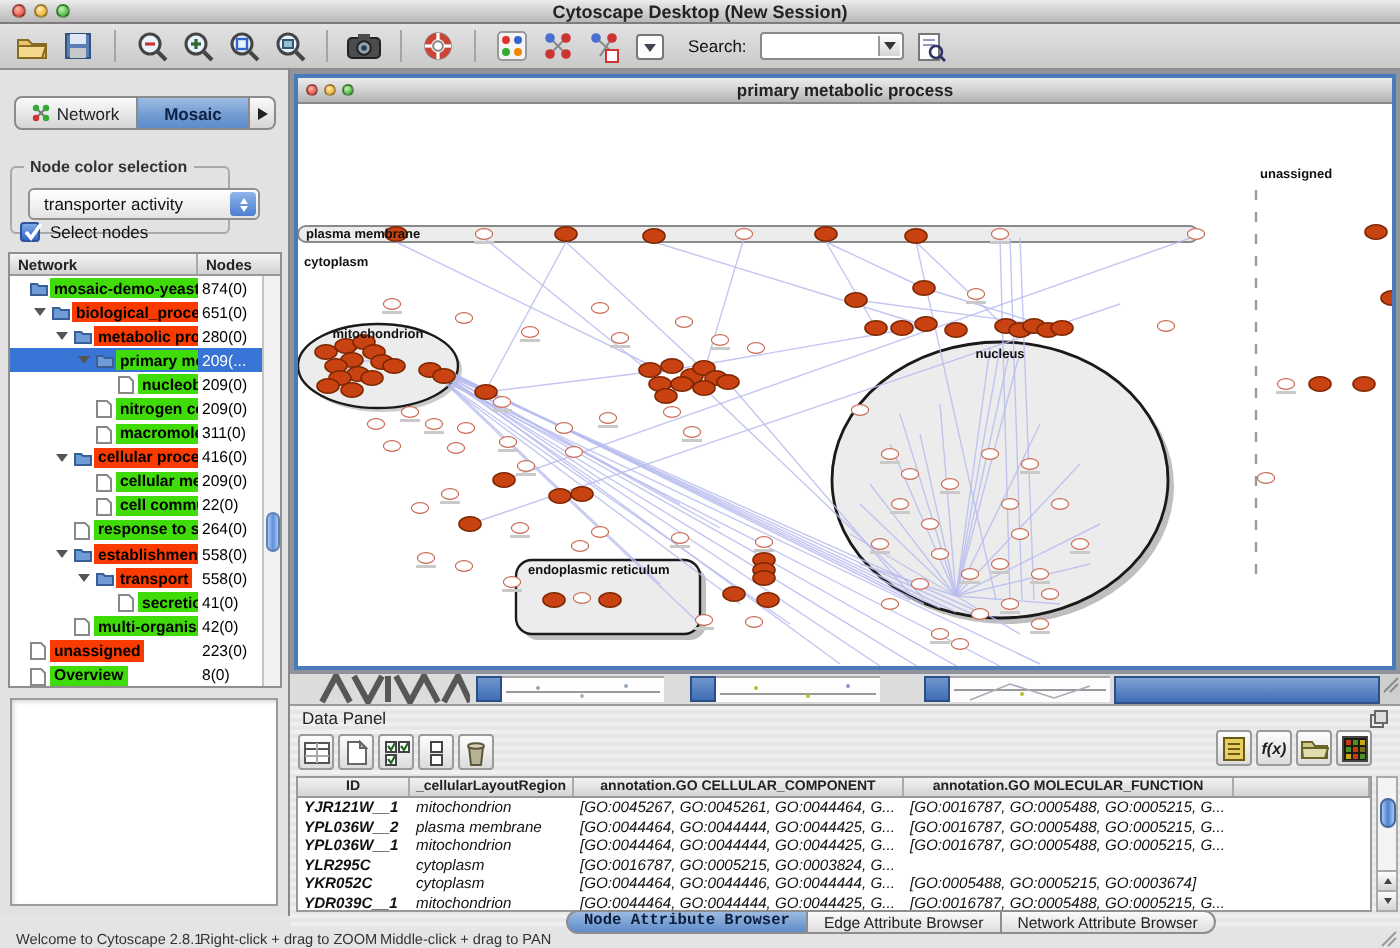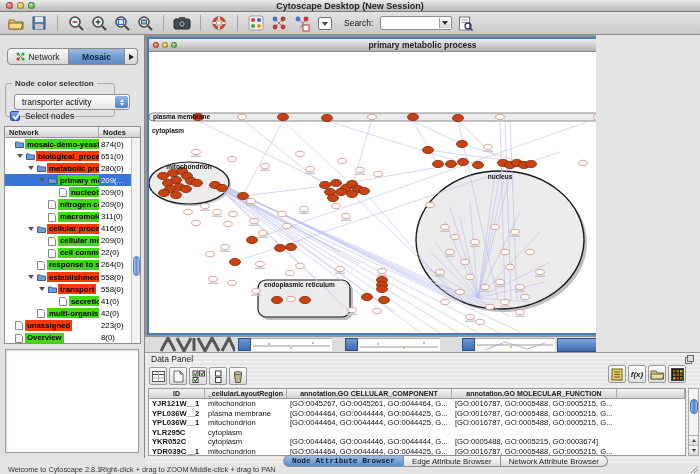--- a/index.html
+++ b/index.html
@@ -60,42 +60,42 @@
   .lab-green { background:#3fdc0a; } .lab-red { background:#fa3b01; }
   .tval { width:34px; font-size:7.8px; color:#000; padding-left:2px; }
   .trow.sel .tval { color:#fff; }
   .tri-exp { position:absolute; width:0; height:0; border-left:3.5px solid transparent; border-right:3.5px solid transparent; border-top:4.5px solid #555; top:4px; }
   .ticon { position:absolute; top:2px; width:9px; height:8px; }
   .treescroll { position:absolute; right:0; top:11px; bottom:0; width:9px; background:#f2f2f2; border-left:1px solid #c4c4c4; }
   .treescroll .thumb { position:absolute; left:1px; width:7px; height:20px; top:118px; border-radius:4px; background:linear-gradient(90deg,#a8c6ef,#5e90d8 50%,#a8c6ef); border:1px solid #5c82b8; }
   .birdseye { position:absolute; left:5px; top:314px; width:134px; height:104px; background:#fff; border:1px solid #9b9b9b; box-shadow:inset 1px 1px 2px rgba(0,0,0,.15); }
 
   
-  .desktop { left:145px; top:35px; width:451px; height:317px; background:#8f949a; overflow:hidden; }
+  .desktop { left:145px; top:35px; width:555px; height:317px; background:#8f949a; overflow:hidden; }
   .netwin { position:absolute; left:2px; top:2px; width:551px; height:298px; border:2px solid #4a7ab8; background:#fff; }
   .netwin .ntitle { height:13px; background:linear-gradient(#ececec,#cfcfcf 55%,#b4b4b4); border-bottom:1px solid #8a8a8a; position:relative; display:flex; align-items:center; }
   .netwin .ntitle .wtitle { position:absolute; left:0; right:0; text-align:center; font-size:8.5px; font-weight:bold; color:#222; }
   .canvas { position:relative; width:547px; height:281px; background:#fff; overflow:hidden; }
 
   
   .bgstrip { position:absolute; left:0; top:302px; width:555px; height:15px; background:#dcdcdc; }
   .bgsq { position:absolute; top:1px; width:13px; height:13px; background:linear-gradient(#6f97cc,#3f6db5); border:1px solid #2c4f8a; }
   .bgwhite { position:absolute; top:1px; height:13px; background:#fdfdfd; border-top:1px solid #aaa; }
   .bgblue { position:absolute; top:1px; height:14px; background:linear-gradient(#7fa4d6,#3f6db5); border:1px solid #2c4f8a; }
   .bggray { position:absolute; top:0; height:15px; background:#cfcfcf; }
 
   
   .dpanel { left:145px; top:352px; width:555px; height:113px; background:repeating-linear-gradient(#efefef 0 2px, #e6e6e6 2px 4px); border-top:1px solid #999; }
   .dtoolbar { position:absolute; left:0; top:12px; width:555px; height:22px; display:flex; align-items:center; padding-left:4px; gap:2px; }
   .dbtn { width:18px; height:18px; background:linear-gradient(#fdfdfd,#dcdcdc); border:1px solid #9a9a9a; border-radius:2px; display:flex; align-items:center; justify-content:center; }
   .dright { position:absolute; right:14px; top:12px; display:flex; gap:2px; }
   .dtable { position:absolute; left:3px; top:35px; width:538px; height:68px; background:#fff; border:1px solid #9a9a9a; overflow:hidden; font-size:7.6px; }
   .dthead { display:flex; height:10px; background:linear-gradient(#f2f2f2,#d4d4d4); border-bottom:1px solid #999; font-weight:bold; color:#222; }
   .dthead div { border-right:1px solid #aaa; text-align:center; line-height:10px; font-size:7px; overflow:hidden; white-space:nowrap; }
-  .dtr { display:flex; height:9.6px; }
+  .dtr { display:flex; height:9.6px;font-style:italic; }
   .dtr div { overflow:hidden; white-space:nowrap; line-height:9.6px; padding-left:3px; color:#111; }
   .cid{width:56px;} .creg{width:82px;} .cgo1{width:165px;} .cgo2{width:165px;} .cfill{flex:1;}
   .dtr .cid { font-weight:bold; }
   .dscroll { position:absolute; right:1px; top:35px; width:11px; height:68px; background:#f3f3f3; border:1px solid #aaa; }
   .dscroll .thumb { position:absolute; left:1px; top:10px; width:8px; height:15px; border-radius:4px; background:linear-gradient(90deg,#a8c6ef,#4c7fd0 50%,#a8c6ef); border:1px solid #44699e; }
   .dscroll .btn { position:absolute; left:0; width:9px; height:10px; background:linear-gradient(#fdfdfd,#d5d5d5); border-top:1px solid #aaa; display:flex; align-items:center; justify-content:center; }
   .tri-u8{width:0;height:0;border-left:2.5px solid transparent;border-right:2.5px solid transparent;border-bottom:3.5px solid #444;}
   .tri-d8{width:0;height:0;border-left:2.5px solid transparent;border-right:2.5px solid transparent;border-top:3.5px solid #444;}
 
   .btabs { left:283px; top:455px; height:12px; display:flex; position:absolute; }
@@ -878,20 +878,21 @@
         </div>
         <div class="dtr">
           <div class="cid">YPL036W__1</div>
           <div class="creg">mitochondrion</div>
           <div class="cgo1">[GO:0044464, GO:0044444, GO:0044425, G...</div>
           <div class="cgo2">[GO:0016787, GO:0005488, GO:0005215, G...</div>
         </div>
         <div class="dtr">
           <div class="cid">YLR295C</div>
           <div class="creg">cytoplasm</div>
+          <div class="cgo2">[GO:0016787, GO:0005215, GO:0003824, G...</div>
         </div>
         <div class="dtr">
           <div class="cid">YKR052C</div>
           <div class="creg">cytoplasm</div>
           <div class="cgo1">[GO:0044464, GO:0044446, GO:0044444, G...</div>
           <div class="cgo2">[GO:0005488, GO:0005215, GO:0003674]</div>
         </div>
         <div class="dtr">
           <div class="cid">YDR039C__1</div>
           <div class="creg">mitochondrion</div>

